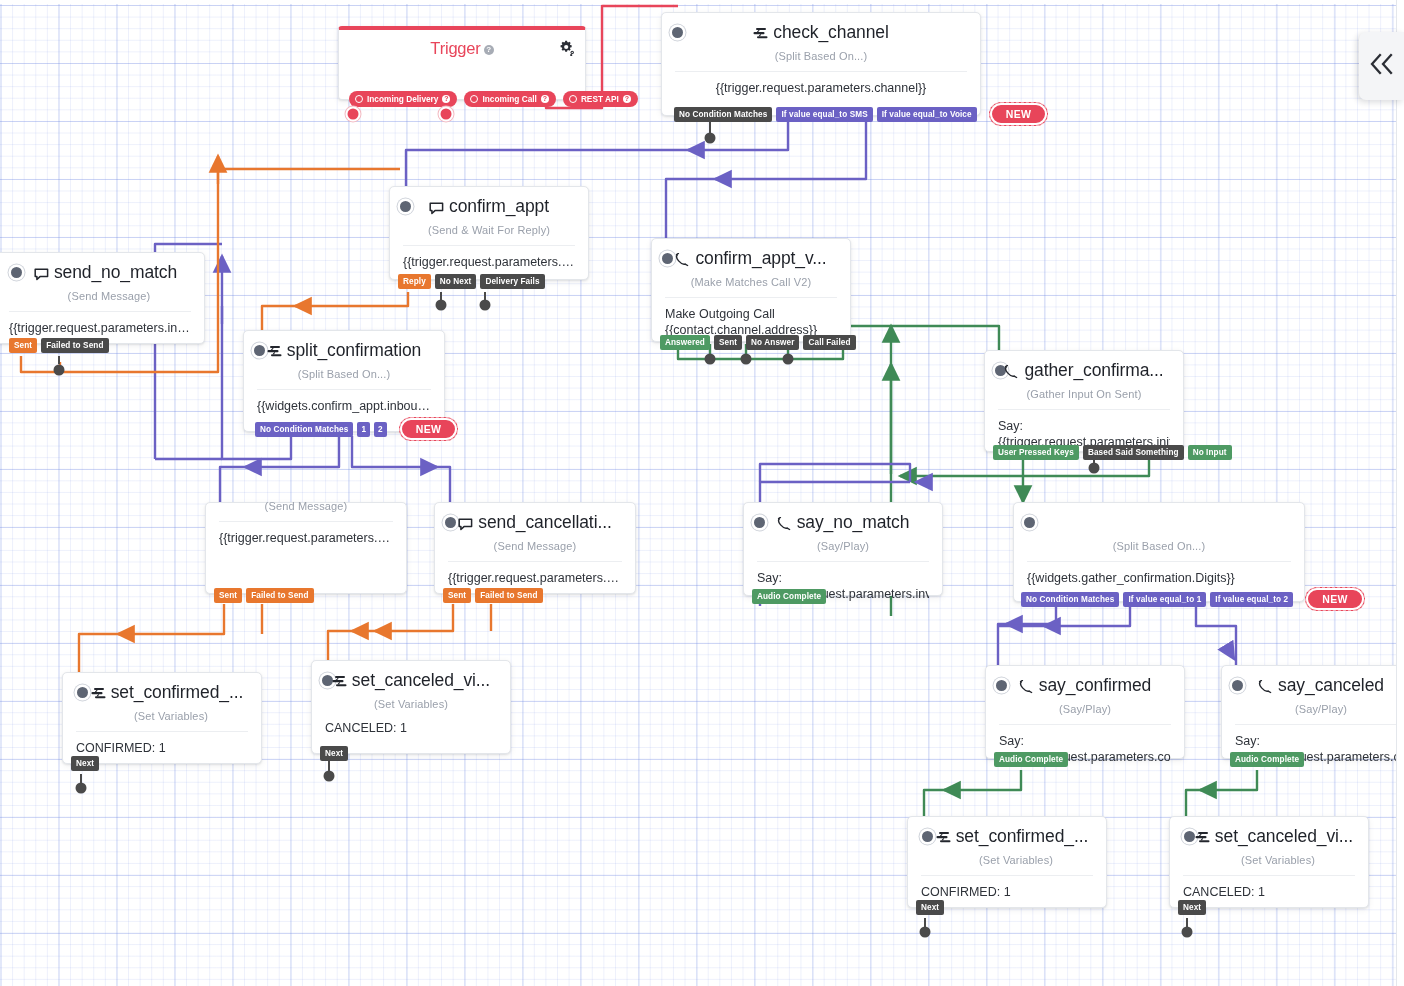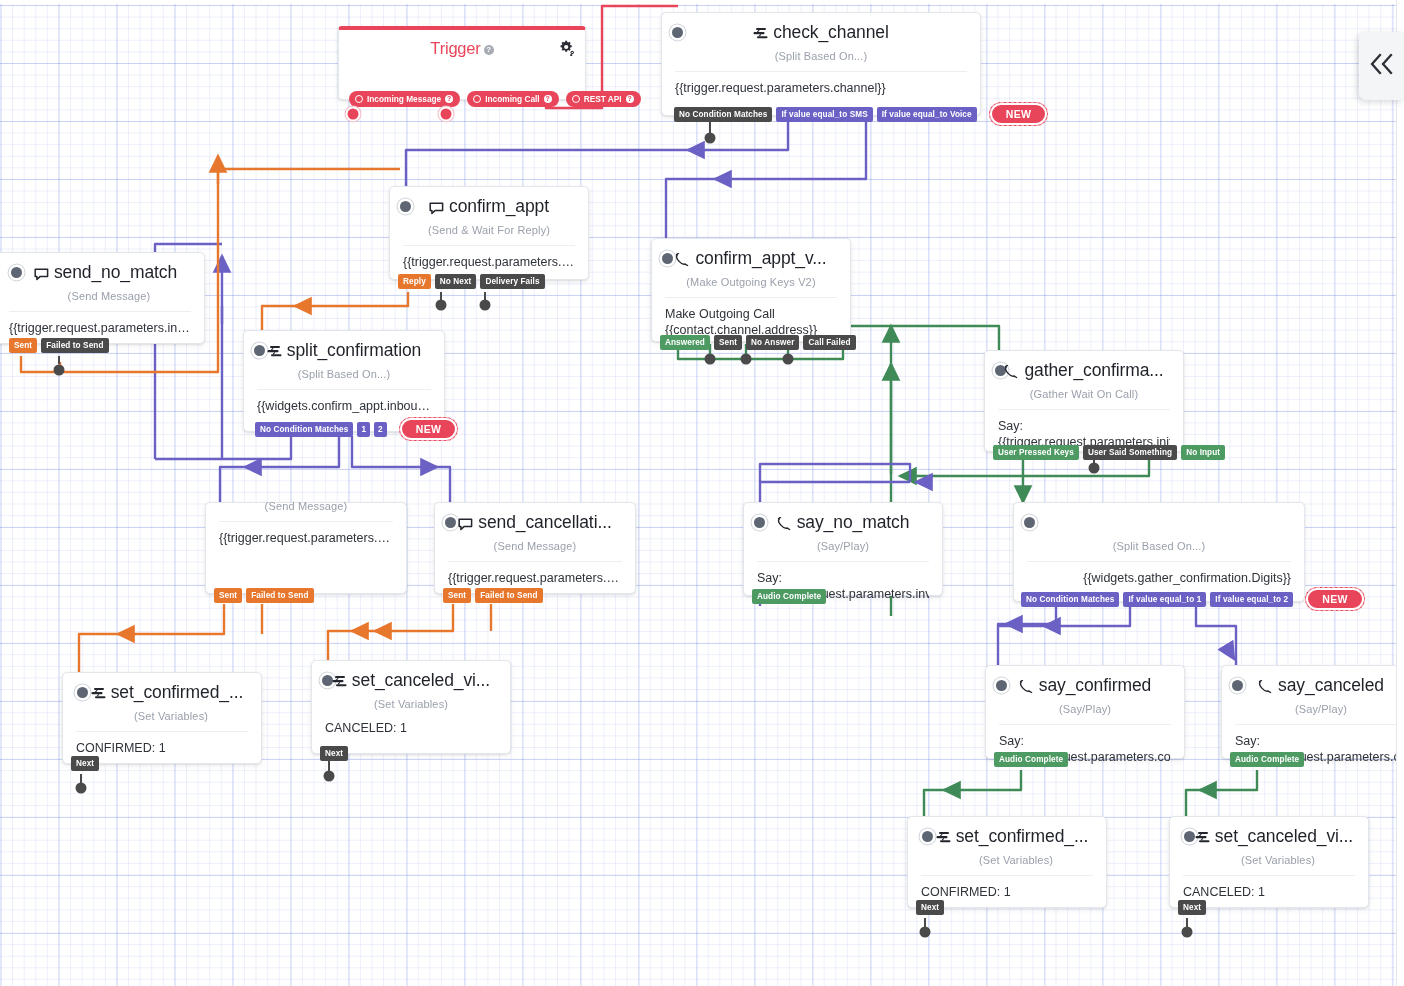--- a/index.html
+++ b/index.html
@@ -227,21 +227,21 @@
         </g>
         <circle cx="7.2" cy="7.0" r="2.1" fill="#fff"></circle>
         <circle cx="13.2" cy="12.4" r="1.7" fill="#2b2e35"></circle>
         <circle cx="13.2" cy="12.4" r="0.7" fill="#fff"></circle>
         <circle cx="12.2" cy="15.0" r="1.1" fill="#2b2e35"></circle>
       </svg>
     </span>
     <div class="tg-pills">
       <div class="tg-pill">
         <span class="oc"></span>
-        <span>Incoming Message</span>
+        <span>Incoming Delivery</span>
         <span class="qmark">?</span>
       </div>
       <div class="tg-pill">
         <span class="oc"></span>
         <span>Incoming Call</span>
         <span class="qmark">?</span>
       </div>
       <div class="tg-pill">
         <span class="oc"></span>
         <span>REST API</span>
@@ -259,21 +259,21 @@
       <div class="title"><span class="ti"><svg width="15" height="14" viewBox="0 0 15 14">
               <g fill="#23262d">
                 <rect x="3" y="1" width="10" height="2.1" rx="1"></rect>
                 <rect x="0.5" y="5.1" width="11" height="2.1" rx="1"></rect>
                 <rect x="4" y="9.2" width="10.5" height="2.1" rx="1"></rect>
               </g>
               <path d="M6.2,3.2 L4.3,5.1 M7.8,7.3 L6.2,9.2" stroke="#23262d" stroke-width="1.1" fill="none"></path>
             </svg></span><span>check_channel</span></div>
     </div>
     <div class="sub">(Split Based On...)</div>
-    <div class="body" style="text-align:left;">{{trigger.request.parameters.channel}}</div>
+    <div class="body" style="text-align:center;">{{trigger.request.parameters.channel}}</div>
     <div class="pills" style="left:12px;">
       <span class="pill gray">No Condition Matches</span>
       <span class="pill purple">If value equal_to SMS</span>
       <span class="pill purple">If value equal_to Voice</span>
       <span class="newpill">NEW</span>
     </div>
   </div>
   <div class="knob gray" style="left:710px;top:134px;"></div>
 
   <div class="node" style="left:389px;top:182px;width:198px;height:92px;">
@@ -295,21 +295,21 @@
   <div class="knob gray" style="left:485px;top:301px;"></div>
 
   <div class="node" style="left:651px;top:234px;width:198px;height:102px;">
     <div class="hdr">
       <span class="dot"></span>
       <div class="title" style="text-align:center;"><span class="ti"><svg width="15" height="14" viewBox="0 0 15 14">
               <path d="M2.2,2.0 C1.1,3.3 1.6,5.6 3.6,7.9 C5.6,10.2 8.5,11.6 10.2,11.0" fill="none" stroke="#23262d" stroke-width="1.4" stroke-linecap="round"></path>
               <path d="M1.6,1.6 L3.4,0.4 M10.6,11.4 L12.6,12.5" stroke="#23262d" stroke-width="1.4" stroke-linecap="round"></path>
             </svg></span><span>confirm_appt_v...</span></div>
     </div>
-    <div class="sub">(Make Outgoing Keys V2)</div>
+    <div class="sub">(Make Matches Call V2)</div>
     <div class="body"><span>Make Outgoing Call</span><span class="l2">{{contact.channel.address}}</span></div>
     <div class="pills" style="left:8px;bottom:-9px;">
       <span class="pill green">Answered</span>
       <span class="pill gray">Sent</span>
       <span class="pill gray">No Answer</span>
       <span class="pill gray">Call Failed</span>
     </div>
   </div>
   <div class="knob gray" style="left:710px;top:355px;"></div>
   <div class="knob gray" style="left:746px;top:355px;"></div>
@@ -354,25 +354,25 @@
   </div>
 
   <div class="node" style="left:984px;top:346px;width:198px;height:100px;">
     <div class="hdr">
       <span class="dot"></span>
       <div class="title" style="text-align:center;"><span class="ti"><svg width="15" height="14" viewBox="0 0 15 14">
               <path d="M2.2,2.0 C1.1,3.3 1.6,5.6 3.6,7.9 C5.6,10.2 8.5,11.6 10.2,11.0" fill="none" stroke="#23262d" stroke-width="1.4" stroke-linecap="round"></path>
               <path d="M1.6,1.6 L3.4,0.4 M10.6,11.4 L12.6,12.5" stroke="#23262d" stroke-width="1.4" stroke-linecap="round"></path>
             </svg></span><span>gather_confirma...</span></div>
     </div>
-    <div class="sub">(Gather Wait On Call)</div>
+    <div class="sub">(Gather Input On Sent)</div>
     <div class="body"><span>Say:</span><span class="l2">{{trigger.request.parameters.initial_me...</span></div>
     <div class="pills" style="left:8px;bottom:-9px;">
       <span class="pill green">User Pressed Keys</span>
-      <span class="pill gray">User Said Something</span>
+      <span class="pill gray">Based Said Something</span>
       <span class="pill green">No Input</span>
     </div>
   </div>
   <div class="knob gray" style="left:1094px;top:464px;"></div>
 
   <div class="node" style="left:205px;top:498px;width:200px;height:90px;">
     <div class="sub">(Send Message)</div>
     <div class="body">{{trigger.request.parameters.confirmat...</div>
     <div class="pills" style="left:8px;bottom:-10px;">
       <span class="pill orange">Sent</span>
@@ -408,21 +408,21 @@
     <div class="pills" style="left:8px;bottom:-9px;">
       <span class="pill green">Audio Complete</span>
     </div>
   </div>
 
   <div class="node" style="left:1013px;top:498px;width:290px;height:98px;">
     <div class="hdr">
       <span class="dot"></span>
     </div>
     <div class="sub">(Split Based On...)</div>
-    <div class="body" style="text-align:right;">{{widgets.gather_confirmation.Digits}}</div>
+    <div class="body" style="text-align:left;">{{widgets.gather_confirmation.Digits}}</div>
     <div class="pills" style="left:7px;bottom:-10px;">
       <span class="pill purple">No Condition Matches</span>
       <span class="pill purple">If value equal_to 1</span>
       <span class="pill purple">If value equal_to 2</span>
       <span class="newpill">NEW</span>
     </div>
   </div>
 
   <div class="node" style="left:62px;top:668px;width:198px;height:90px;">
     <div class="hdr">

